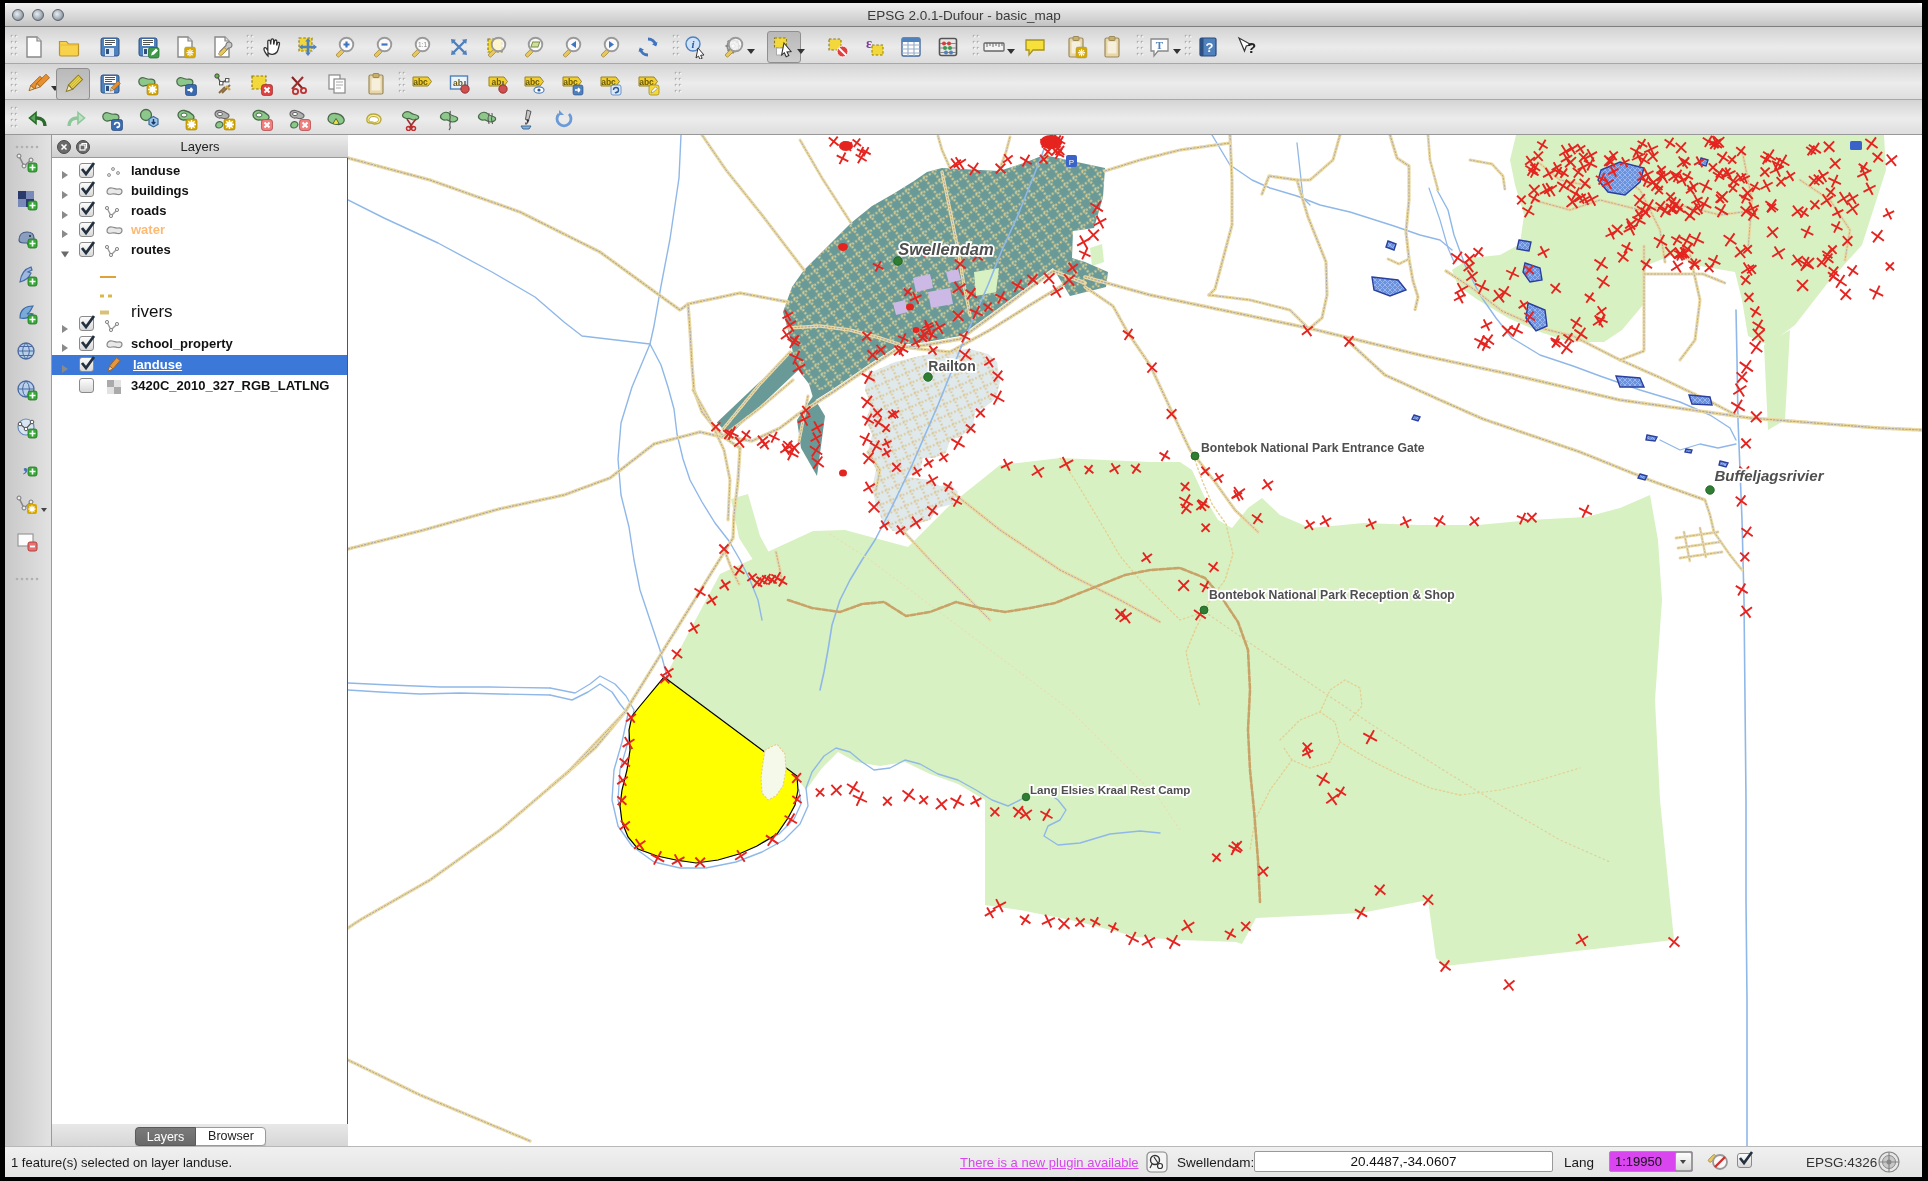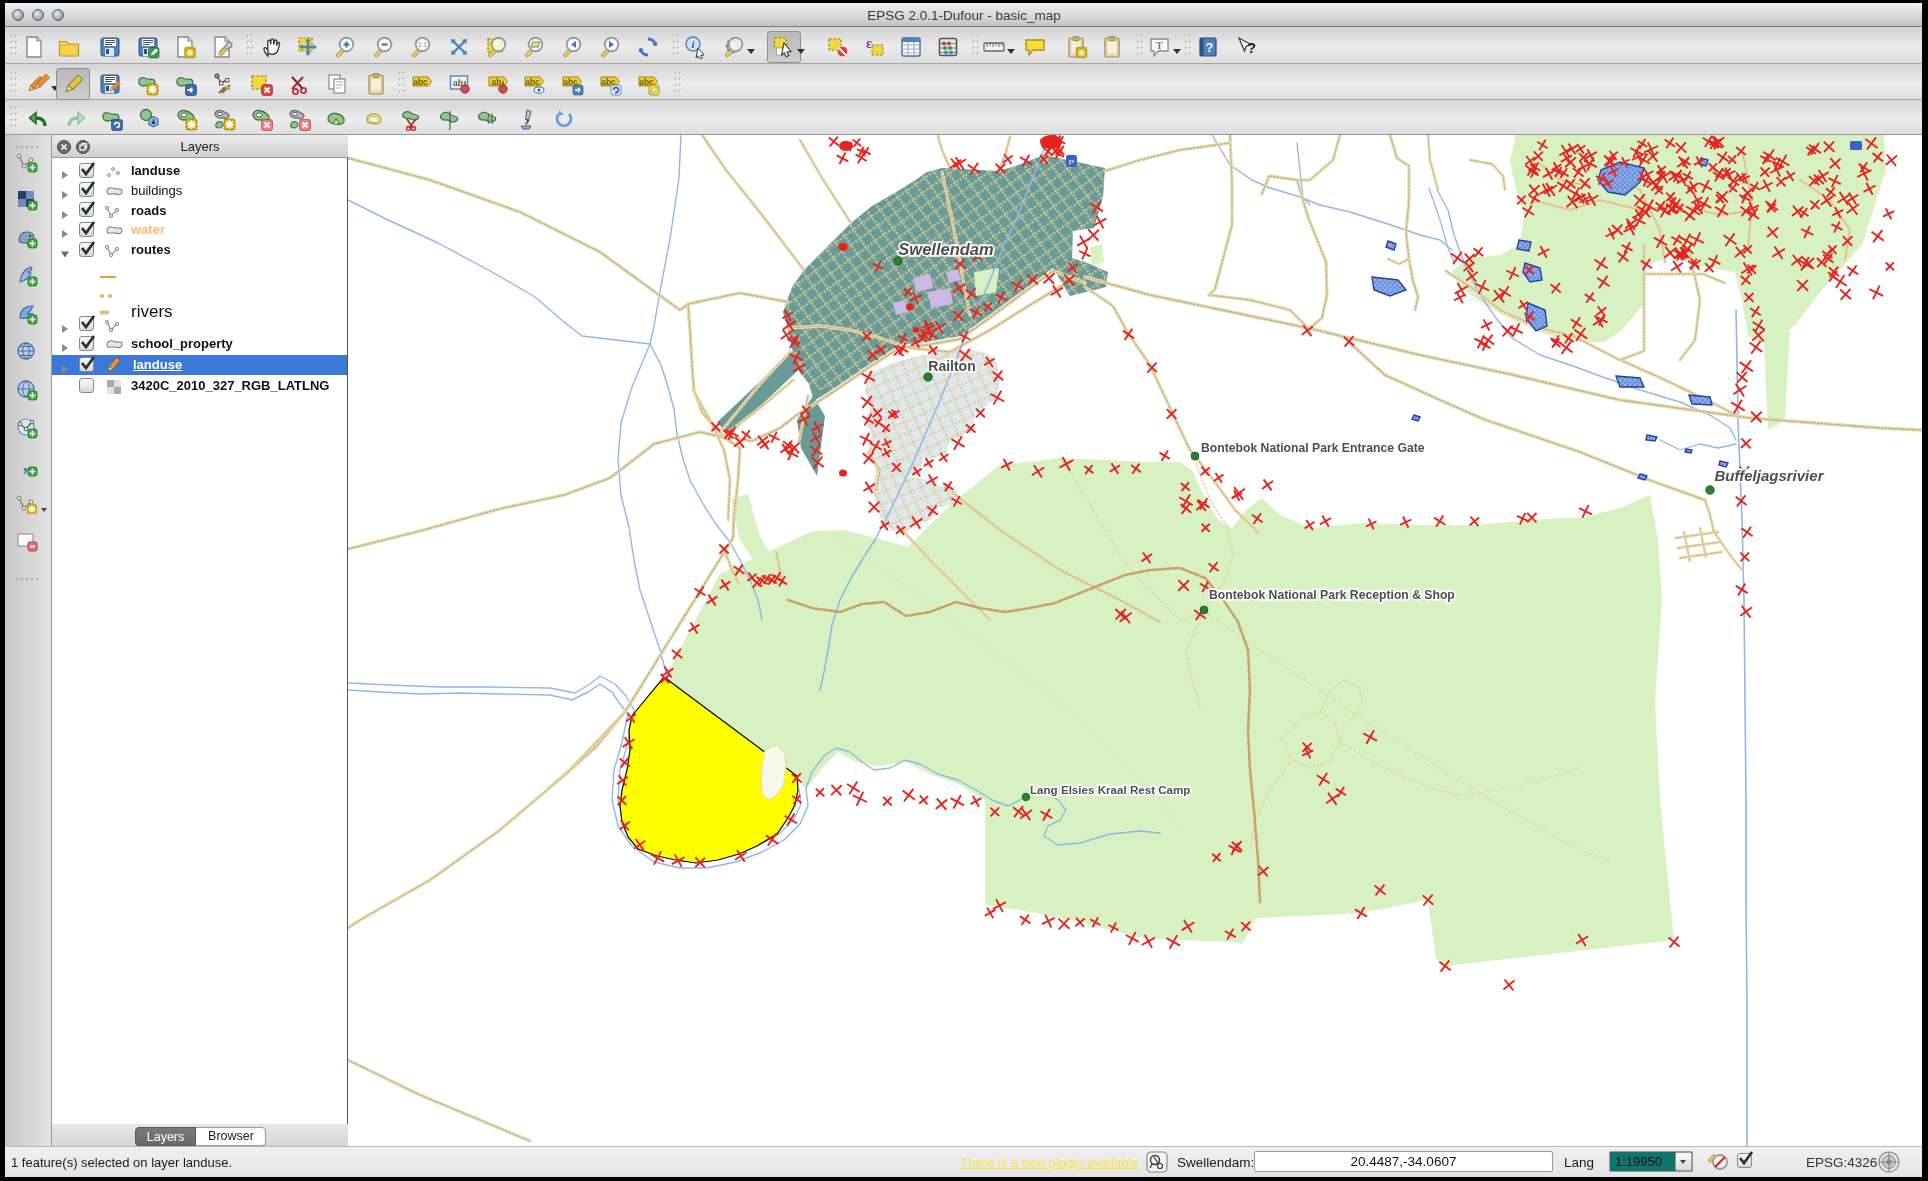--- a/index.html
+++ b/index.html
@@ -690,21 +690,21 @@
 <div style="position:absolute;left:60px;top:185.7px;width:10px;height:10px;"><svg width="10" height="10" viewBox="0 0 10 10">
       <path d="M2 1l6 4-6 4z" fill="#8a8a8a"></path>
     </svg></div>
 <div style="position:absolute;left:79px;top:182px;width:15px;height:15px;background:linear-gradient(#fdfdfd,#d8d8d8);border:1px solid #8a8a8a;border-radius:3px"></div>
 <div style="position:absolute;left:78px;top:178px;width:20px;height:20px;"><svg width="20" height="20" viewBox="0 0 20 20">
       <path d="M4 10l4 5 8-11" fill="none" stroke="#23303f" stroke-width="2.8"></path>
     </svg></div>
 <div style="position:absolute;left:104px;top:181.7px;width:19px;height:19px;"><svg width="19" height="19" viewBox="0 0 19 19">
       <path d="M3 10c0-3 2-4.5 5-4s3.5 1.5 6 1 4 .5 4 2.5-2 3.5-4.5 3-3-1-5.5-.5S3 12.5 3 10z" fill="#e8e8e8" stroke="#888" stroke-width="1.2"></path>
     </svg></div>
-<div class="abs" style="left:131px;top:182.7px;font-size:13px;font-weight:normal;color:#111">buildings</div>
+<div class="abs" style="left:131px;top:182.7px;font-size:13px;font-weight:bold;color:#111">buildings</div>
 <div style="position:absolute;left:60px;top:205.6px;width:10px;height:10px;"><svg width="10" height="10" viewBox="0 0 10 10">
       <path d="M2 1l6 4-6 4z" fill="#8a8a8a"></path>
     </svg></div>
 <div style="position:absolute;left:79px;top:202px;width:15px;height:15px;background:linear-gradient(#fdfdfd,#d8d8d8);border:1px solid #8a8a8a;border-radius:3px"></div>
 <div style="position:absolute;left:78px;top:198px;width:20px;height:20px;"><svg width="20" height="20" viewBox="0 0 20 20">
       <path d="M4 10l4 5 8-11" fill="none" stroke="#23303f" stroke-width="2.8"></path>
     </svg></div>
 <div style="position:absolute;left:104px;top:201.6px;width:19px;height:19px;"><svg width="19" height="19" viewBox="0 0 19 19">
       <path d="M3 6l4 8 6-6" fill="none" stroke="#999" stroke-width="1.4"></path>
       <circle cx="3" cy="6" r="1.6" fill="#eee" stroke="#888"></circle>
@@ -793,31 +793,31 @@
       <rect x="10" y="3" width="7" height="7" fill="#e2e2e2"></rect>
       <rect x="3" y="10" width="7" height="7" fill="#e2e2e2"></rect>
     </svg></div>
 <div class="abs" style="left:131px;top:378px;font-size:13px;font-weight:bold;color:#111">3420C_2010_327_RGB_LATLNG</div>
 <div class="abs" style="left:52px;top:1124px;width:296px;height:22px;background:linear-gradient(#e8e8e8,#d6d6d6)"></div>
 <div class="abs" style="left:135px;top:1127px;width:131px;height:19px;background:#fff;border:1px solid #9a9a9a;border-radius:4px;box-shadow:0 1px 1px rgba(0,0,0,0.15)"></div>
 <div class="abs" style="left:135px;top:1127px;width:61px;height:19px;background:linear-gradient(#7a7a7a,#696969);border:1px solid #5a5a5a;border-radius:4px 0 0 4px;color:#fff;font-size:12.5px;text-align:center;line-height:18px">Layers</div>
 <div class="abs" style="left:196px;top:1127px;width:70px;height:19px;color:#222;font-size:12.5px;text-align:center;line-height:18px">Browser</div>
 <div class="abs" style="left:5px;top:1146px;width:1917px;height:31px;background:linear-gradient(#f0f0f0,#e4e4e4);border-top:1px solid #b8b8b8"></div>
 <div class="abs" style="left:11px;top:1155px;font-size:13px;color:#1a1a1a">1 feature(s) selected on layer landuse.</div>
-<div class="abs" style="left:960px;top:1155px;font-size:13px;color:#fde047;text-decoration:underline">There is a new plugin available</div>
+<div class="abs" style="left:960px;top:1155px;font-size:13px;color:#d946ef;text-decoration:underline">There is a new plugin available</div>
 <div style="position:absolute;left:1146px;top:1151px;width:22px;height:22px;"><svg width="22" height="22" viewBox="0 0 22 22">
       <rect x="1" y="1" width="20" height="20" rx="4" fill="#f4f4f4" stroke="#888" stroke-width="1.2"></rect>
       <circle cx="9" cy="9" r="4.5" fill="none" stroke="#333" stroke-width="1.4"></circle>
       <path d="M6 13l-2 4M12 12l4 5M8 6l6 9" stroke="#333" stroke-width="1.2"></path>
       <circle cx="14" cy="15" r="2.5" fill="#fff" stroke="#333" stroke-width="1.2"></circle>
     </svg></div>
 <div class="abs" style="left:1177px;top:1155px;font-size:13.5px;color:#1a1a1a">Swellendam:</div>
 <div class="abs" style="left:1254px;top:1151px;width:299px;height:21px;background:#fff;border:1px solid #999;border-radius:2px;font-size:13.5px;text-align:center;line-height:20px;color:#111">20.4487,-34.0607</div>
 <div class="abs" style="left:1564px;top:1155px;font-size:13.5px;color:#1a1a1a">Lang</div>
-<div class="abs" style="left:1609px;top:1151px;width:84px;height:21px;background:#0f766e;border:1px solid #999;border-radius:2px;font-size:13px;line-height:20px;color:#111;padding-left:5px">1:19950</div>
+<div class="abs" style="left:1609px;top:1151px;width:84px;height:21px;background:#d946ef;border:1px solid #999;border-radius:2px;font-size:13px;line-height:20px;color:#111;padding-left:5px">1:19950</div>
 <div class="abs" style="left:1675px;top:1152px;width:17px;height:19px;background:linear-gradient(#fdfdfd,#d8d8d8);border:1px solid #999;border-radius:2px"></div>
 <div class="abs" style="left:1680px;top:1160px;width:0;height:0;border-left:3.5px solid transparent;border-right:3.5px solid transparent;border-top:4.5px solid #444"></div>
 <div style="position:absolute;left:1706px;top:1150px;width:26px;height:24px;"><svg width="26" height="24" viewBox="0 0 26 24">
       <rect x="2" y="7" width="9" height="3.4" rx="1.4" fill="#e8c75d" stroke="#a5893a" stroke-width="0.8" transform="rotate(-45 6 9)"></rect>
       <circle cx="14" cy="12" r="7" fill="#fff" fill-opacity="0.7" stroke="#9a9a9a" stroke-width="1.8"></circle>
       <path d="M9 17L19 7" stroke="#d03030" stroke-width="2.4"></path>
     </svg></div>
 <div class="abs" style="left:1737px;top:1153px;width:15px;height:15px;background:linear-gradient(#fdfdfd,#d8d8d8);border:1px solid #8a8a8a;border-radius:3px"></div>
 <div style="position:absolute;left:1736px;top:1148px;width:20px;height:20px;"><svg width="20" height="20" viewBox="0 0 20 20">
       <path d="M4 10l4 5 8-11" fill="none" stroke="#23303f" stroke-width="2.6"></path>

